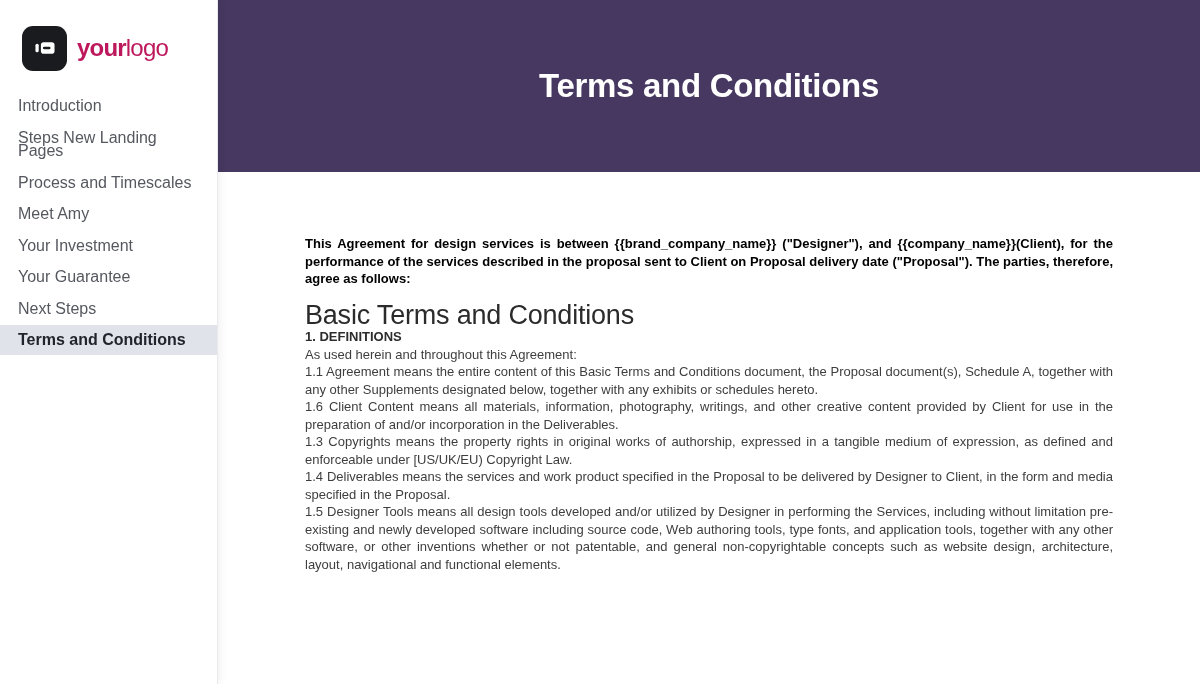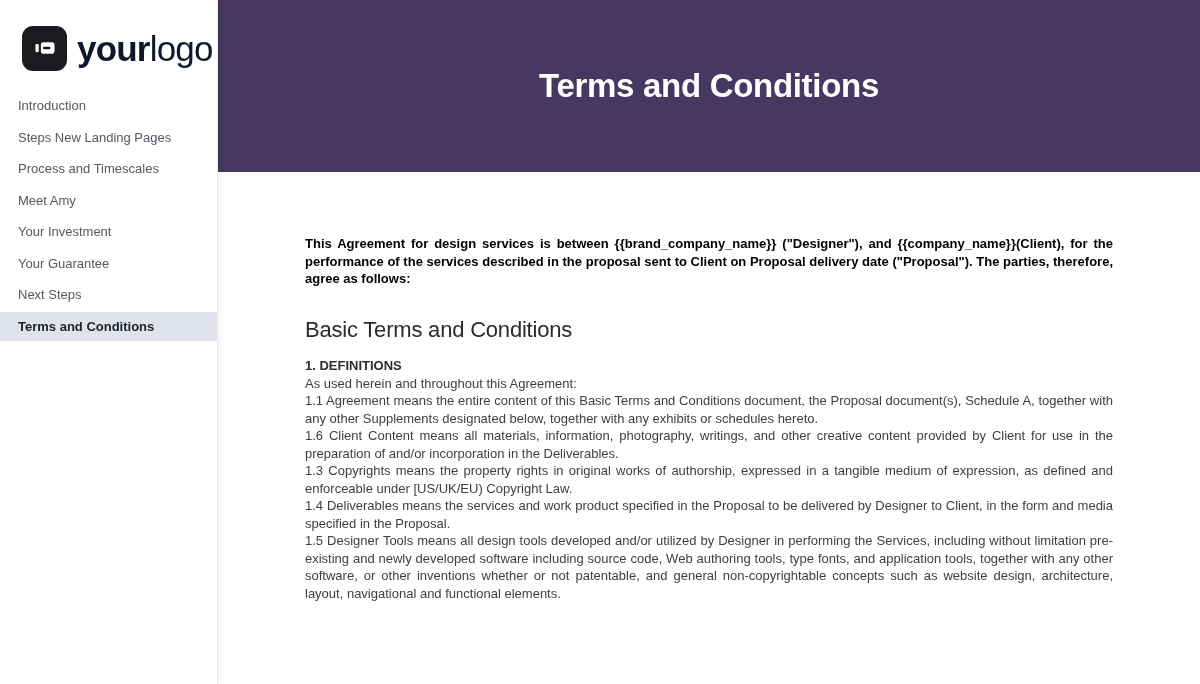--- a/index.html
+++ b/index.html
@@ -28,29 +28,29 @@
     padding: 25px 0 0 22px;
     height: 71px;
   }
   .logo-icon {
     width: 45px; height: 45px;
     background: #1a1b1f;
     border-radius: 11px;
     display: flex; align-items: center; justify-content: center;
     flex-shrink: 0;
   }
-  .logo-text { font-size: 35px; letter-spacing: -0.8px; color: #0f172a; line-height: 1; }
+  .logo-text { font-size: 24px; letter-spacing: -0.8px; color: #be185d; line-height: 1; }
   .logo-text .b { font-weight: 700; }
   .logo-text .l { font-weight: 400; }
 
   .nav { margin-top: 20px; }
   .nav-item {
     display: block;
     padding: 8px 18px;
-    font-size: 13px;
+    font-size: 16px;
     line-height: 13.5px;
     color: #55585f;
     cursor: pointer;
     margin-bottom: 2px;
   }
   .nav-item.active {
     background: #e0e3ea;
     color: #20242c;
     font-weight: 700;
   }
@@ -76,28 +76,28 @@
     color: #3e3e3e;
     font-size: 13px;
     line-height: 17.5px;
   }
   .doc p { text-align: justify; }
   .intro {
     font-weight: 700;
     color: #000000;
   }
   .section-heading {
-    margin-top: 33px;
-    font-size: 22px;
+    margin-top: 19px;
+    font-size: 27px;
     font-weight: 500;
     letter-spacing: -0.2px;
     color: #2b2b2b;
   }
   .subsection-title {
-    margin-top: 19px;
+    margin-top: 4px;
     font-weight: 700;
     color: #2d2d2d;
   }
   .clause { }
 </style>
 </head>
 <body>
 
 <div class="app">
 

